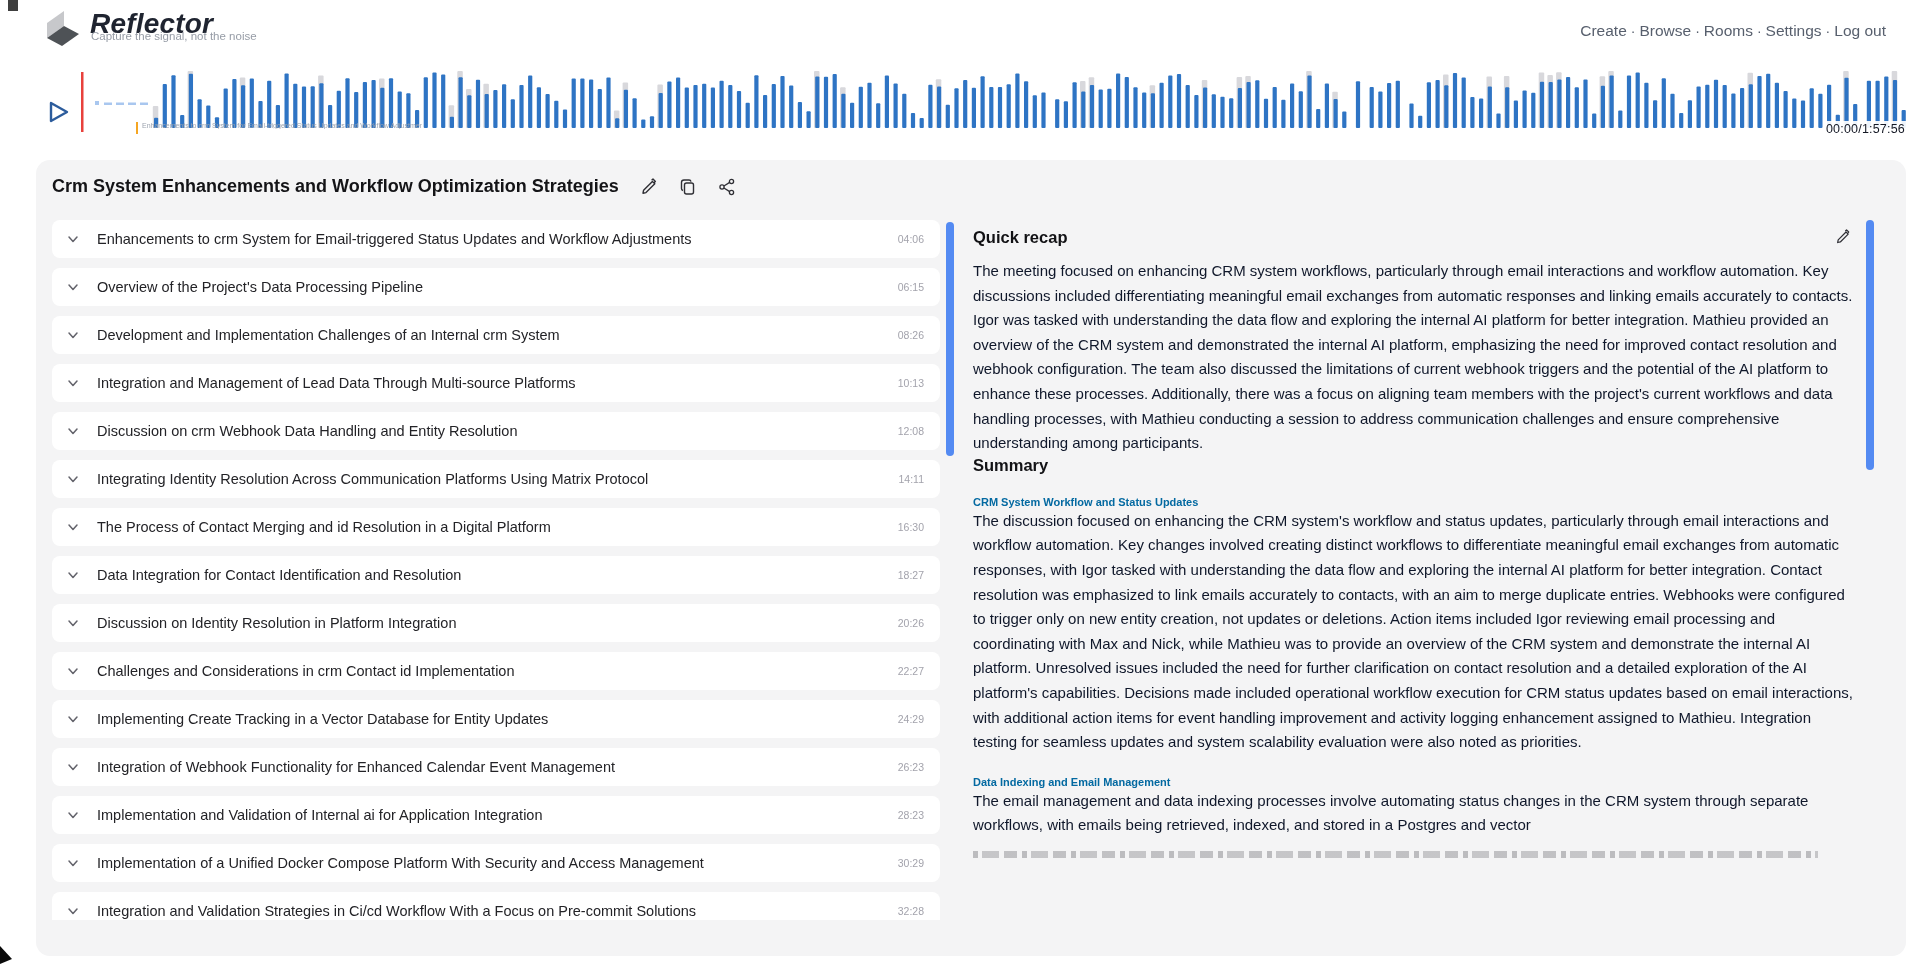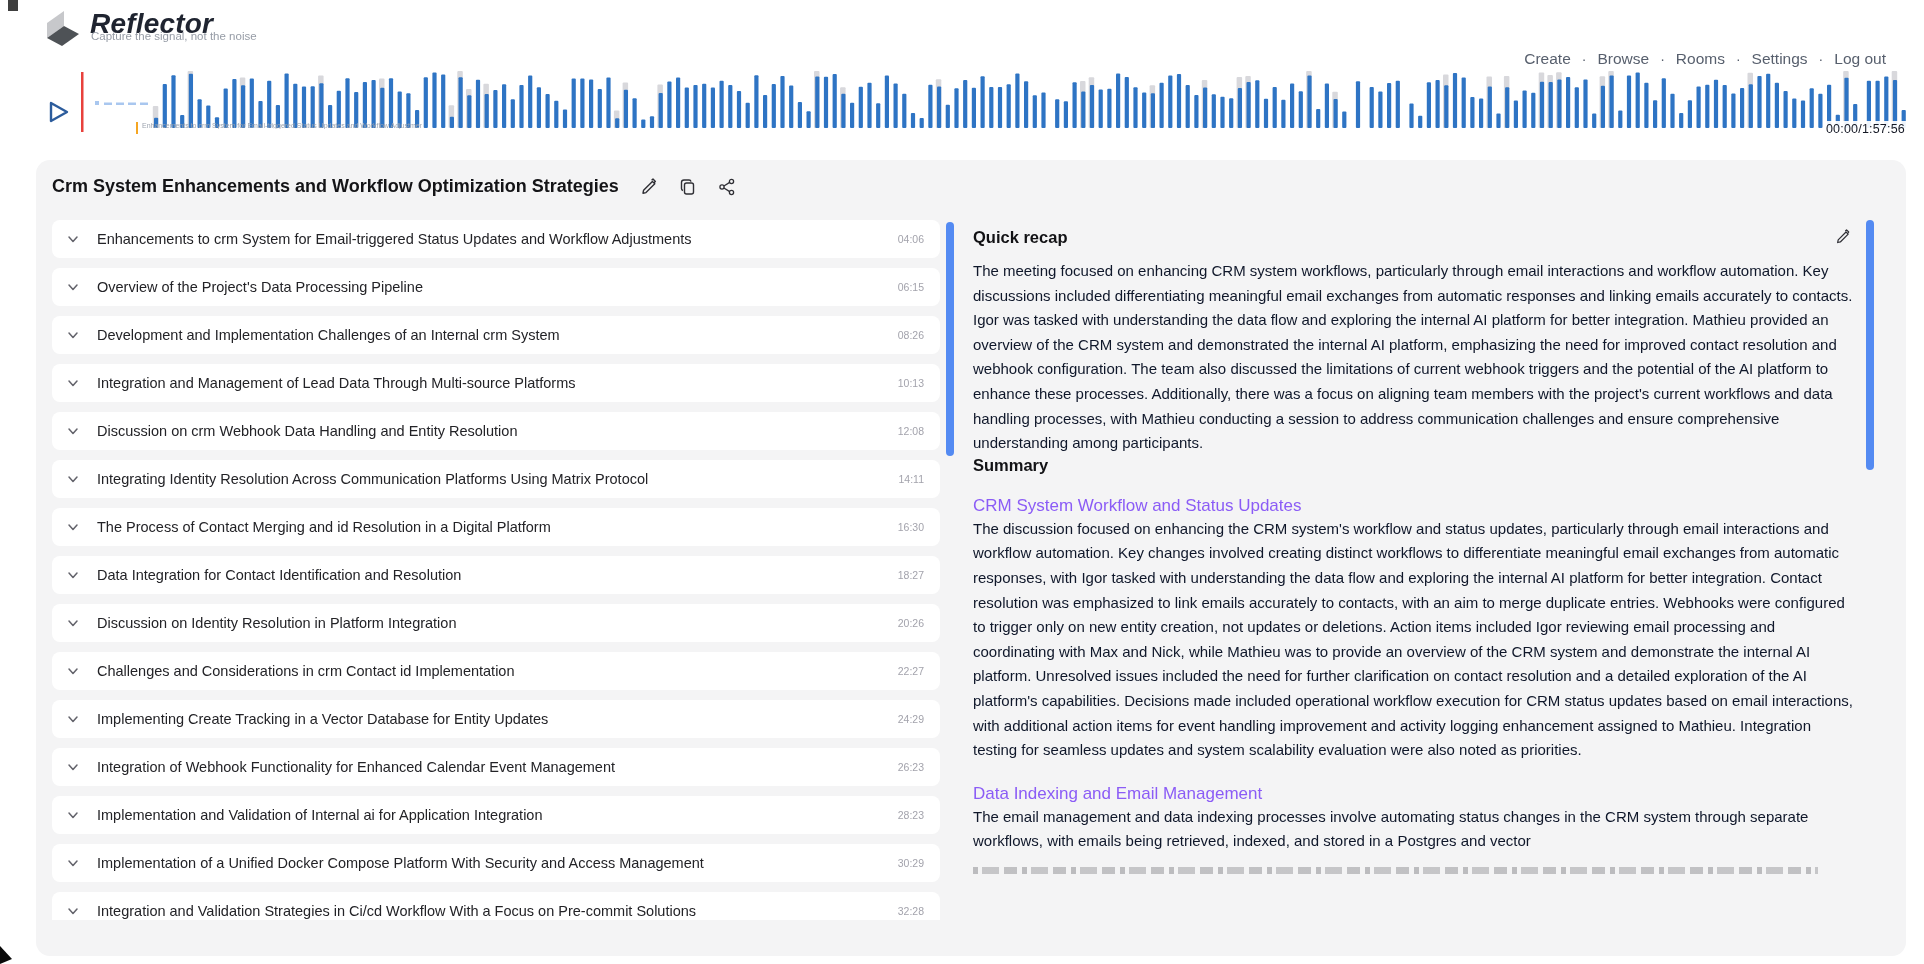--- a/index.html
+++ b/index.html
@@ -11,21 +11,21 @@
     font-family: "Liberation Sans", sans-serif;
     overflow: hidden;
     color: #18181b;
   }
 
   
   .header { position: absolute; left: 0; top: 0; width: 1924px; height: 64px; background: #fff; }
   .logo-wrap { position: absolute; left: 42px; top: 8px; width: 42px; height: 44px; }
   .app-name { position: absolute; left: 90px; top: 8px; font-size: 28px; font-weight: 700; color: #1f2430; letter-spacing: 0.2px; font-style: italic; }
   .tagline { position: absolute; left: 91px; top: 30px; font-size: 11.5px; color: #969ca6; }
-  .main-nav { position: absolute; right: 38px; top: 22px; display: flex; align-items: center; gap: 11px; font-size: 15.5px; color: #575f6d; margin-top: 28px; }
+  .main-nav { position: absolute; right: 38px; top: 22px; display: flex; align-items: center; gap: 4px; font-size: 15.5px; color: #575f6d; }
   .nav-link { color: #575f6d; text-decoration: none; cursor: pointer; }
   .nav-sep { color: #575f6d; font-size: 14px; }
 
   
   .player { position: absolute; left: 40px; top: 70px; width: 1870px; height: 66px; }
   .play-btn { position: absolute; left: 6px; top: 30px; width: 24px; height: 24px; background: none; border: none; padding: 0; cursor: pointer; }
   .wave-svg { position: absolute; left: 0; top: 0; width: 1870px; height: 66px; }
   .time-display {
     position: absolute; right: 2px; bottom: -1px;
     font-size: 12.5px; color: #141824; background: rgba(255,255,255,0.92);
@@ -56,21 +56,21 @@
   .scroll-thumb { position: absolute; width: 8px; border-radius: 4px; background: #538af2; cursor: grab; }
   .scroll-thumb.left { left: 910px; top: 62px; height: 234px; }
   .scroll-thumb.right { left: 1830px; top: 60px; height: 250px; }
 
   
   .detail-panel { position: absolute; left: 937px; top: 58px; width: 880px; height: 738px; overflow: hidden; }
   .panel-heading-row { display: flex; align-items: flex-start; justify-content: space-between; margin-top: 10px; }
   .panel-heading { font-size: 16.5px; font-weight: 700; color: #121215; }
   .recap-text, .section-body { font-size: 15px; line-height: 24.6px; color: #0f172a; margin: 12px 0 0 0; }
   .summary-heading { font-size: 16.5px; font-weight: 700; color: #121215; }
-  .summary-section h3 { font-size: 17px; font-weight: 400; color: #8b5cf6; margin: 21px 0 0 0; }
+  .summary-section h3 { font-size: 11px; font-weight: 700; color: #0369a1; margin: 21px 0 0 0; }
   .summary-section p { margin-top: 1px; }
   .clipped-line {
     margin-top: 13px; height: 7px; width: 96%; overflow: hidden; opacity: 0.55;
     background: repeating-linear-gradient(90deg,
       rgba(58,58,65,0.55) 0 5px, transparent 5px 9px,
       rgba(58,58,65,0.45) 9px 26px, transparent 26px 31px,
       rgba(58,58,65,0.5) 31px 44px, transparent 44px 49px);
   }
 
   

